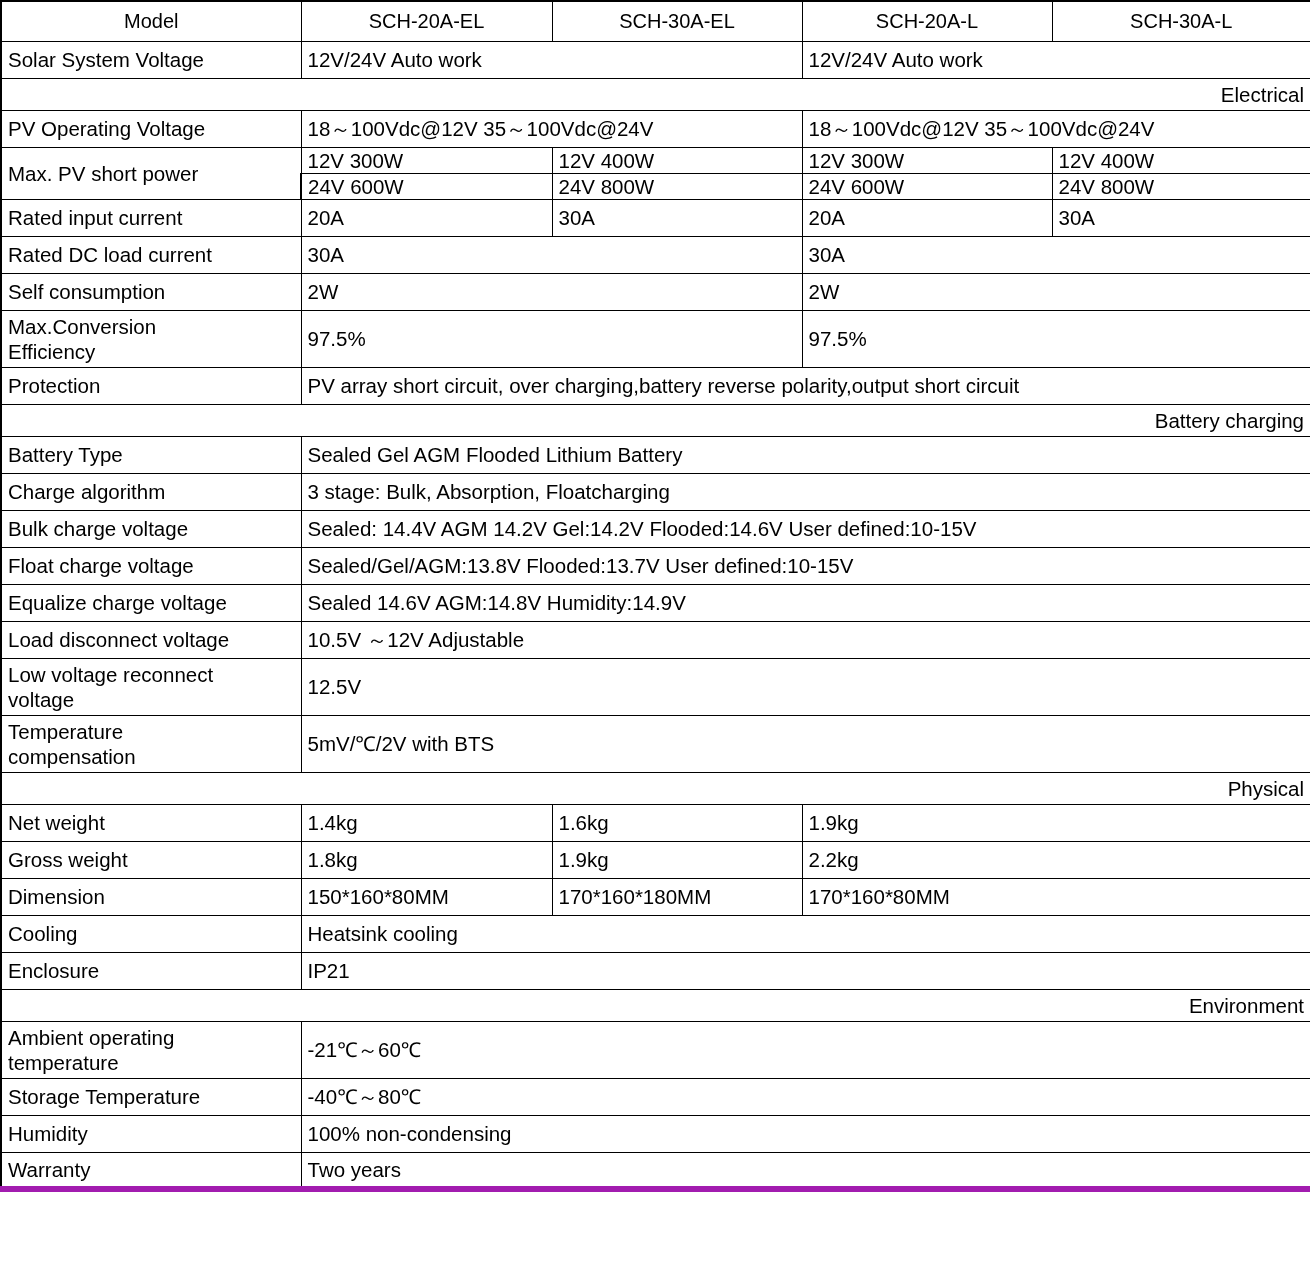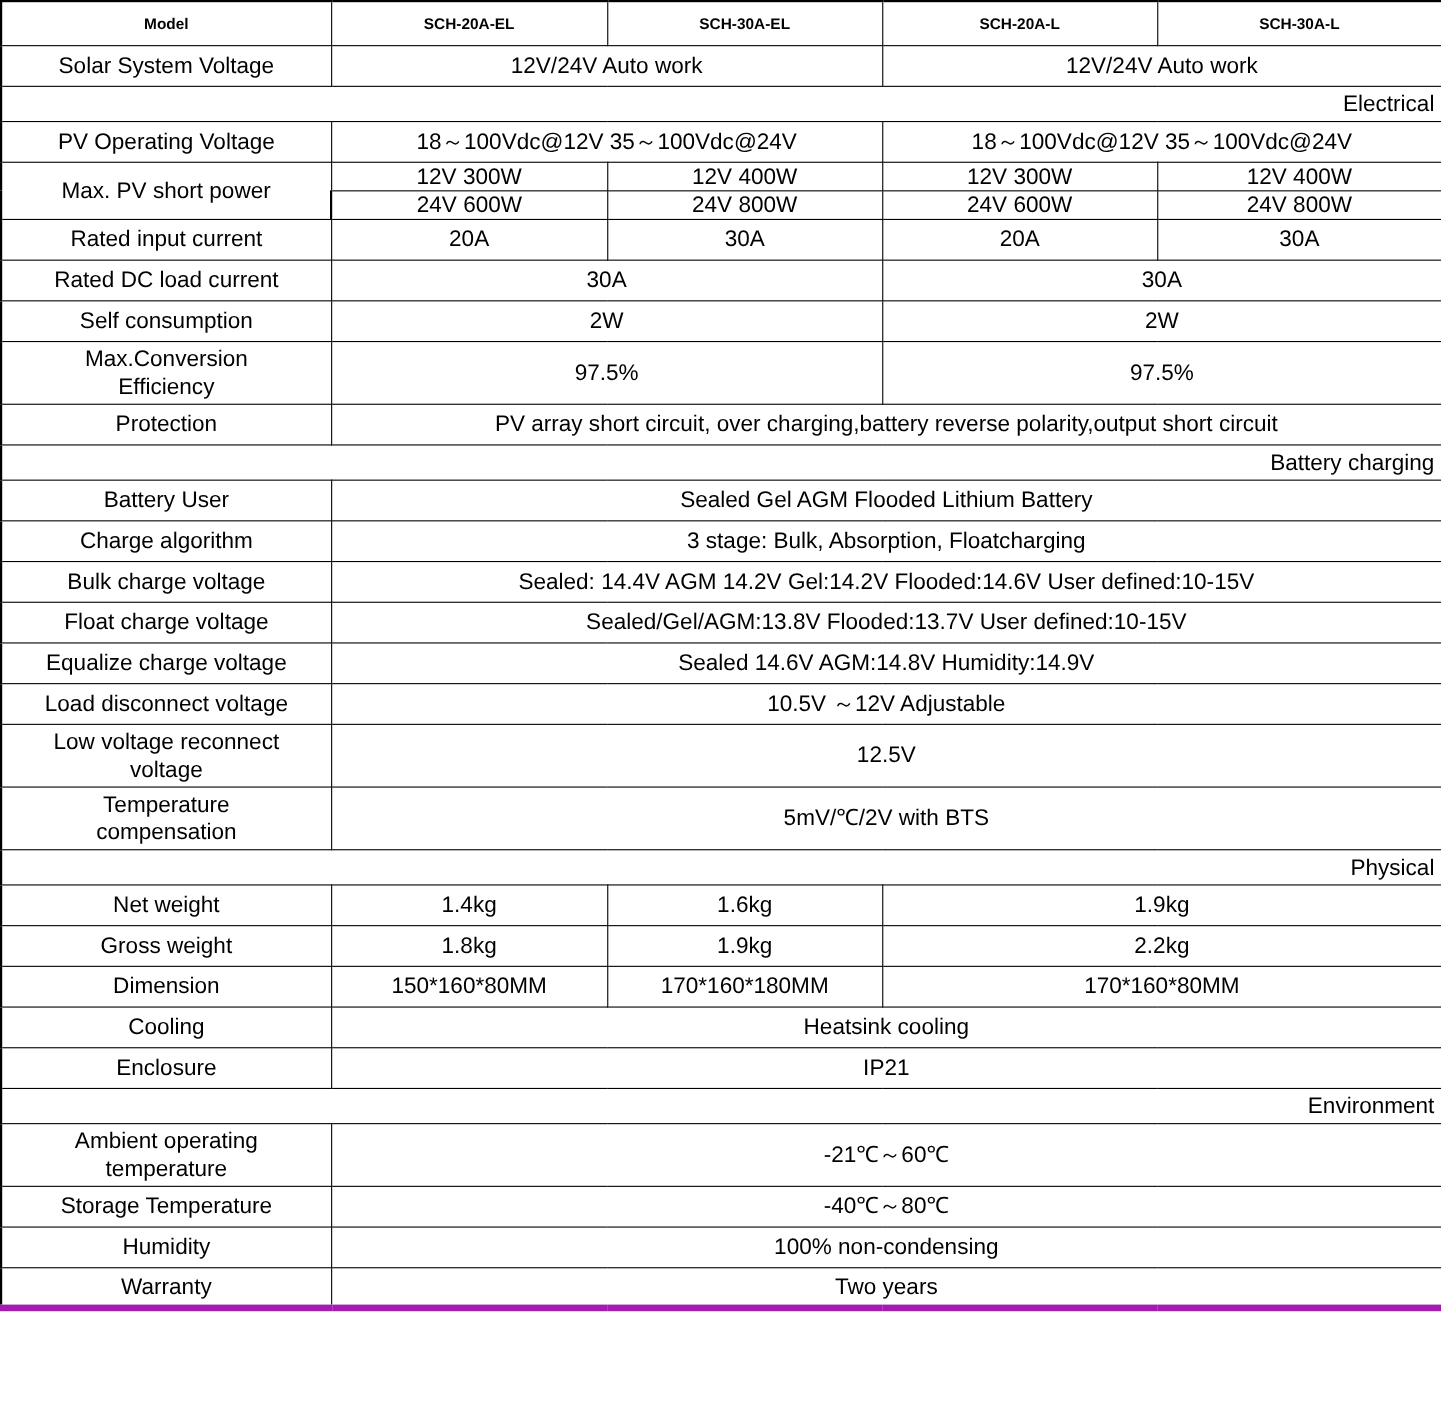--- a/index.html
+++ b/index.html
@@ -33,38 +33,38 @@
     font-weight: normal;
     font-size: 20.5px;
     line-height: 1.22;
     vertical-align: middle;
     background: #ffffff;
     box-sizing: border-box;
   }
 
   
   td.label {
-    text-align: center;
+    text-align: left;
     padding-left: 9px;
     height: 37px;
   }
   td.label.two-line {
     height: 57px;
     margin-left: 24px;
   }
   td.val {
-    text-align: center;
+    text-align: left;
   }
 
   
   tr.header-row td {
-    font-weight: bold;
+    font-weight: normal;
     text-align: center;
     height: 40px;
-    font-size: 14px;
+    font-size: 20px;
   }
   tr.header-row td.label {
     text-align: center;
     padding-left: 6px;
   }
 
   
   td.section {
     background: #ffff00;
     font-weight: bold;
@@ -160,21 +160,21 @@
     <tr>
       <td class="label">Protection</td>
       <td class="val" colspan="4">PV array short circuit, over charging,battery reverse polarity,output short circuit</td>
     </tr>
 
     <tr>
       <td class="section" colspan="5">Battery charging</td>
     </tr>
 
     <tr>
-      <td class="label">Battery User</td>
+      <td class="label">Battery Type</td>
       <td class="val" colspan="4">Sealed  Gel AGM  Flooded  Lithium Battery</td>
     </tr>
 
     <tr>
       <td class="label">Charge algorithm</td>
       <td class="val" colspan="4">3 stage: Bulk, Absorption, Floatcharging</td>
     </tr>
 
     <tr>
       <td class="label">Bulk charge voltage</td>

